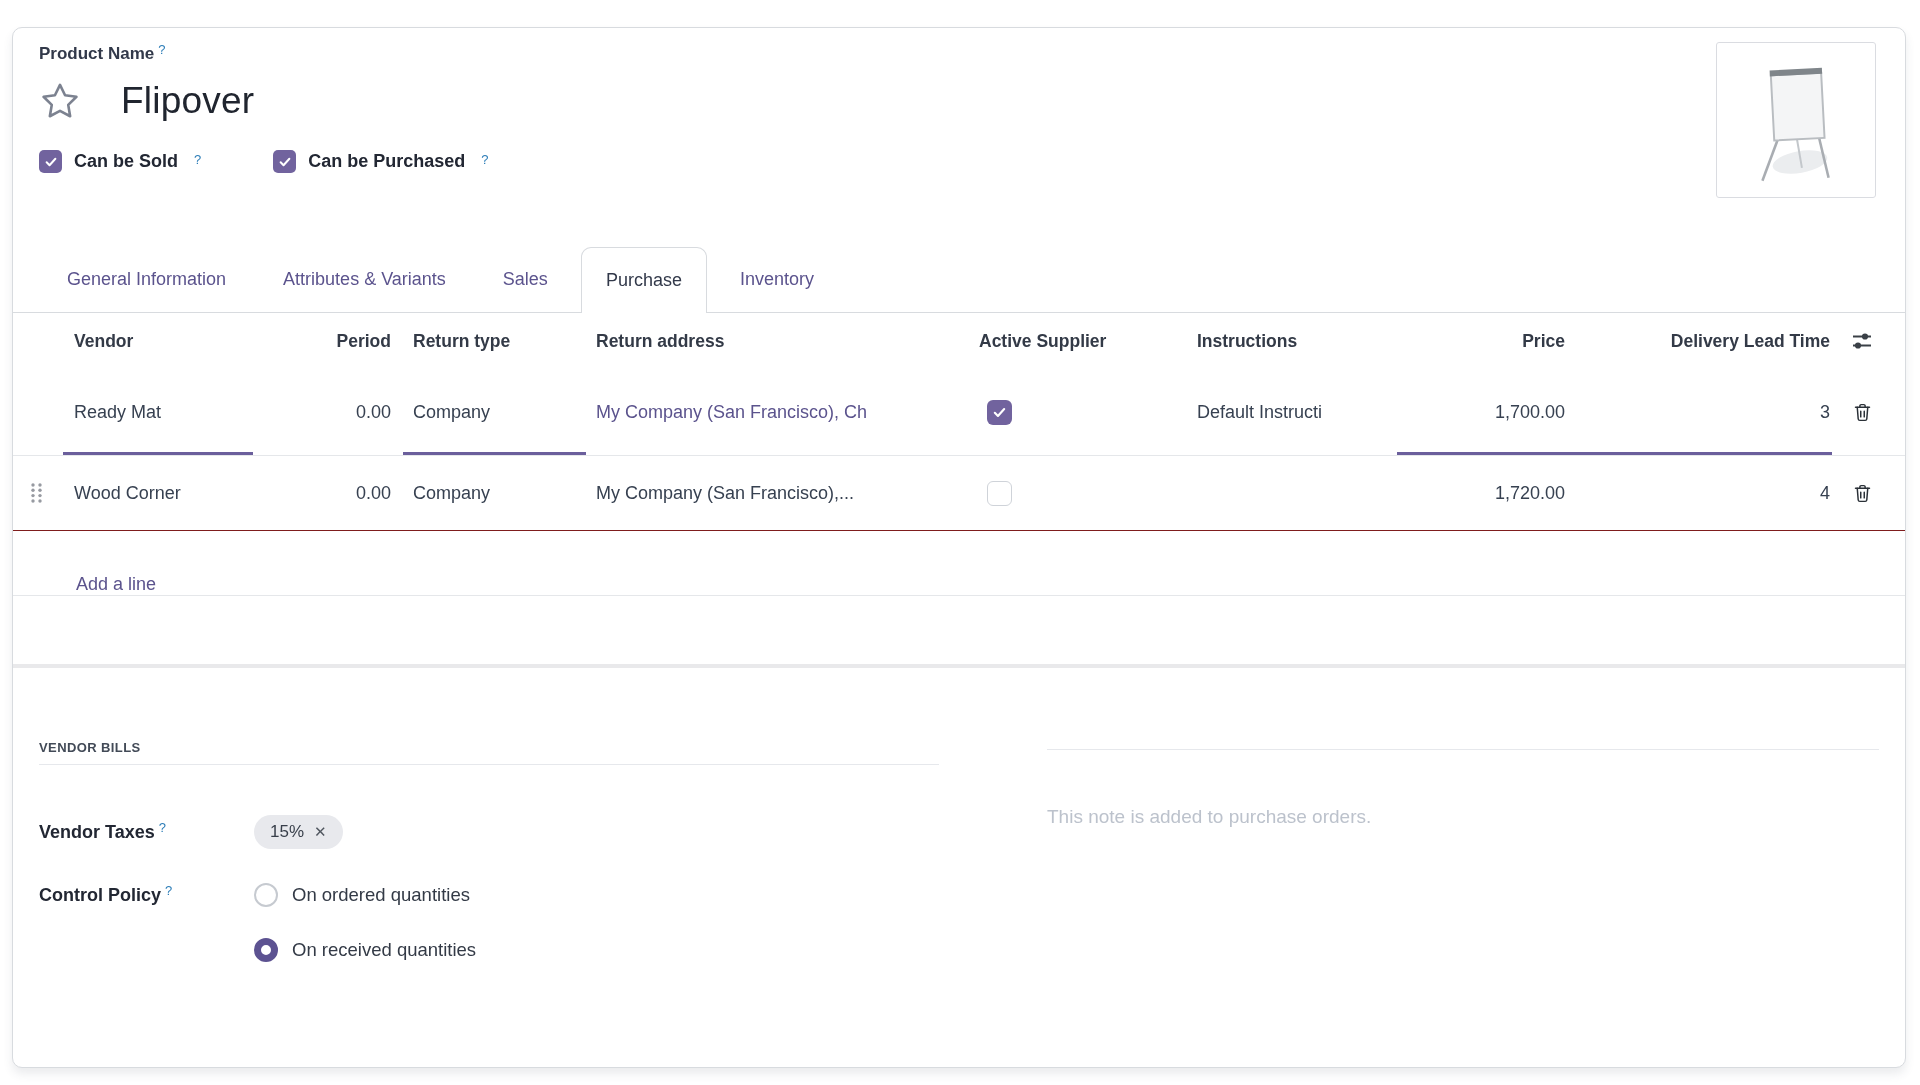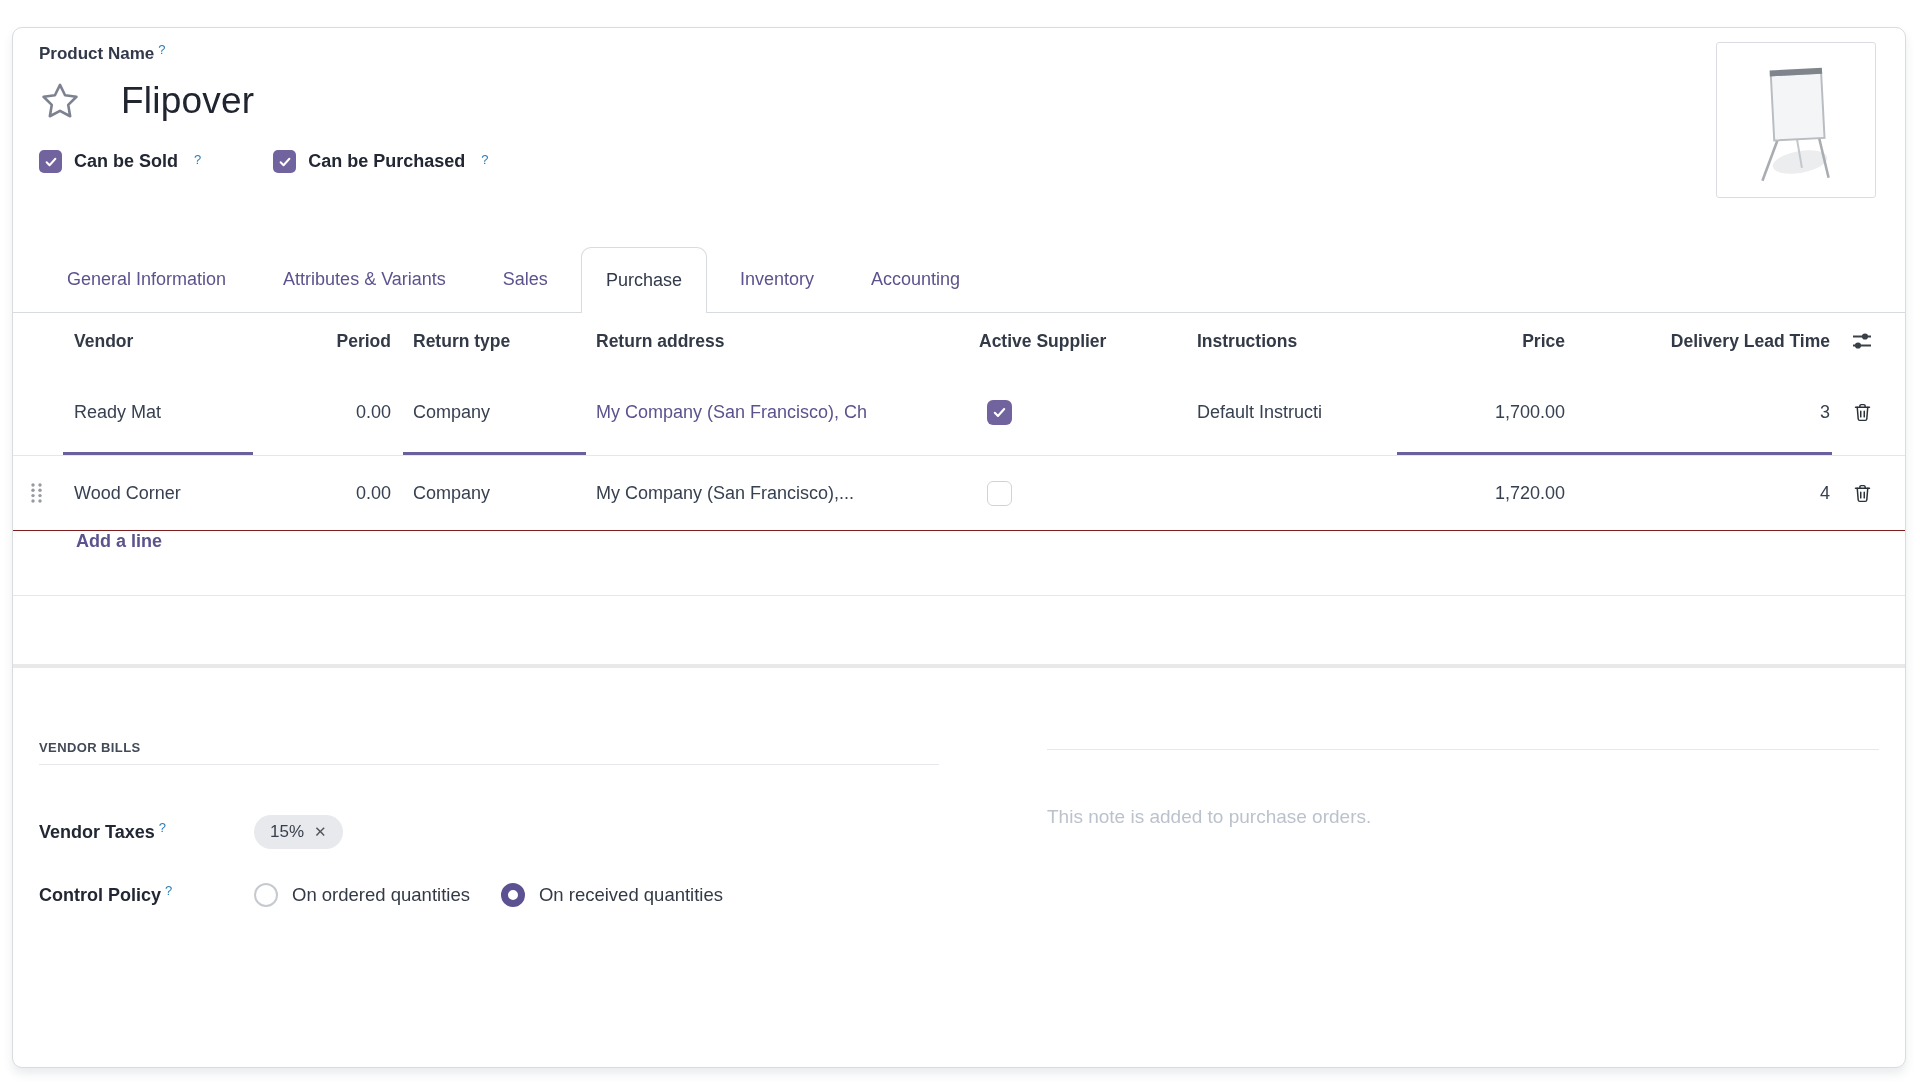--- a/index.html
+++ b/index.html
@@ -48,21 +48,21 @@
   .vtable { position:absolute; top:285px; left:0; right:0; font-size:18px; color:#374151; }
   .trow {
     display:grid; align-items:stretch;
     grid-template-columns:50px 190px 150px 183px 393px 218px 200px 180px 255px 77px;
   }
   .cell { display:flex; align-items:center; box-sizing:border-box; min-width:0; position:relative; overflow:hidden; white-space:nowrap; }
   .thead { height:56px; font-size:17.5px; font-weight:700; color:#333a47; }
   .row1 { height:86px; border-bottom:1px solid #e5e7ea; }
   .row2 { height:74px; border-bottom:1px solid #7f1d1d; }
   .row1 .u::after { content:""; position:absolute; left:0; right:0; bottom:0; height:3px; background:#6b5f9c; }
-  .addrow { height:64px; border-bottom:1px solid #e5e7ea; display:flex; align-items:flex-start; padding-left:63px;font-weight:bold; }
+  .addrow { height:64px; border-bottom:1px solid #e5e7ea; display:flex; align-items:flex-end; padding-left:63px; }
   .addlink { color:#5b538d; cursor:pointer; }
 
   .pl11 { padding-left:11px; } .pl10 { padding-left:10px; } .pl8 { padding-left:8px; }
   .num { justify-content:flex-end; padding-right:12px; }
   .num-tight { justify-content:flex-end; padding-right:2px; }
   .link { color:#5b538d; cursor:pointer; }
   .drag-handle { margin-left:16px; cursor:grab; display:flex; }
   .tcbx { width:25px; height:25px; border-radius:6px; box-sizing:border-box; cursor:pointer; display:flex; align-items:center; justify-content:center; }
   .tcbx.on { background:#71639e; }
   .tcbx.off { background:#fff; border:1px solid #cfd3d9; }
@@ -76,21 +76,21 @@
   .bottom-right { position:absolute; left:1034px; top:712px; right:26px; }
   .sec-title { font-size:13px; font-weight:700; color:#424a57; letter-spacing:.4px; }
   .sec-rule { border-bottom:1px solid #e6e8ec; margin-top:9px; }
   .field-row { display:flex; align-items:center; }
   .field-label { width:215px; font-size:18px; font-weight:700; color:#222733; display:flex; flex:0 0 auto; }
   .tag {
     background:#e8e9ed; border-radius:19px; padding:7px 16px; font-size:17px; color:#383f4a;
     display:flex; align-items:center; gap:10px;
   }
   .tag-x { font-size:15px; color:#50565f; font-weight:700; cursor:pointer; }
-  .opts { display:flex; flex-direction:row; gap:31px; }
+  .opts { display:flex; flex-direction:column; gap:31px; }
   .opt { display:flex; align-items:center; gap:14px; font-size:18.5px; color:#333a46; cursor:pointer; }
   .radio { width:24px; height:24px; border-radius:50%; box-sizing:border-box; background:#fff; flex:0 0 auto; cursor:pointer; }
   .radio.sel { border:7px solid #5c5291; }
   .radio.unsel { border:2px solid #c6cad0; }
   .note-placeholder { margin-top:56px; font-size:19px; color:#bcc2cc; cursor:text; }
 </style>
 </head>
 <body>
 
 <div class="card">
@@ -140,21 +140,20 @@
       </g>
     </svg>
   </div>
 
   <div class="tabs">
     <div class="tab">General Information</div>
     <div class="tab">Attributes &amp; Variants</div>
     <div class="tab">Sales</div>
     <div class="tab active">Purchase</div>
     <div class="tab">Inventory</div>
-    <div class="tab">Accounting</div>
   </div>
 
   <div class="vtable">
     <div class="trow thead">
       <div class="cell"></div>
       <div class="cell pl11">Vendor</div>
       <div class="cell num">Period</div>
       <div class="cell pl10">Return type</div>
       <div class="cell pl10">Return address</div>
       <div class="cell">Active Supplier</div>

